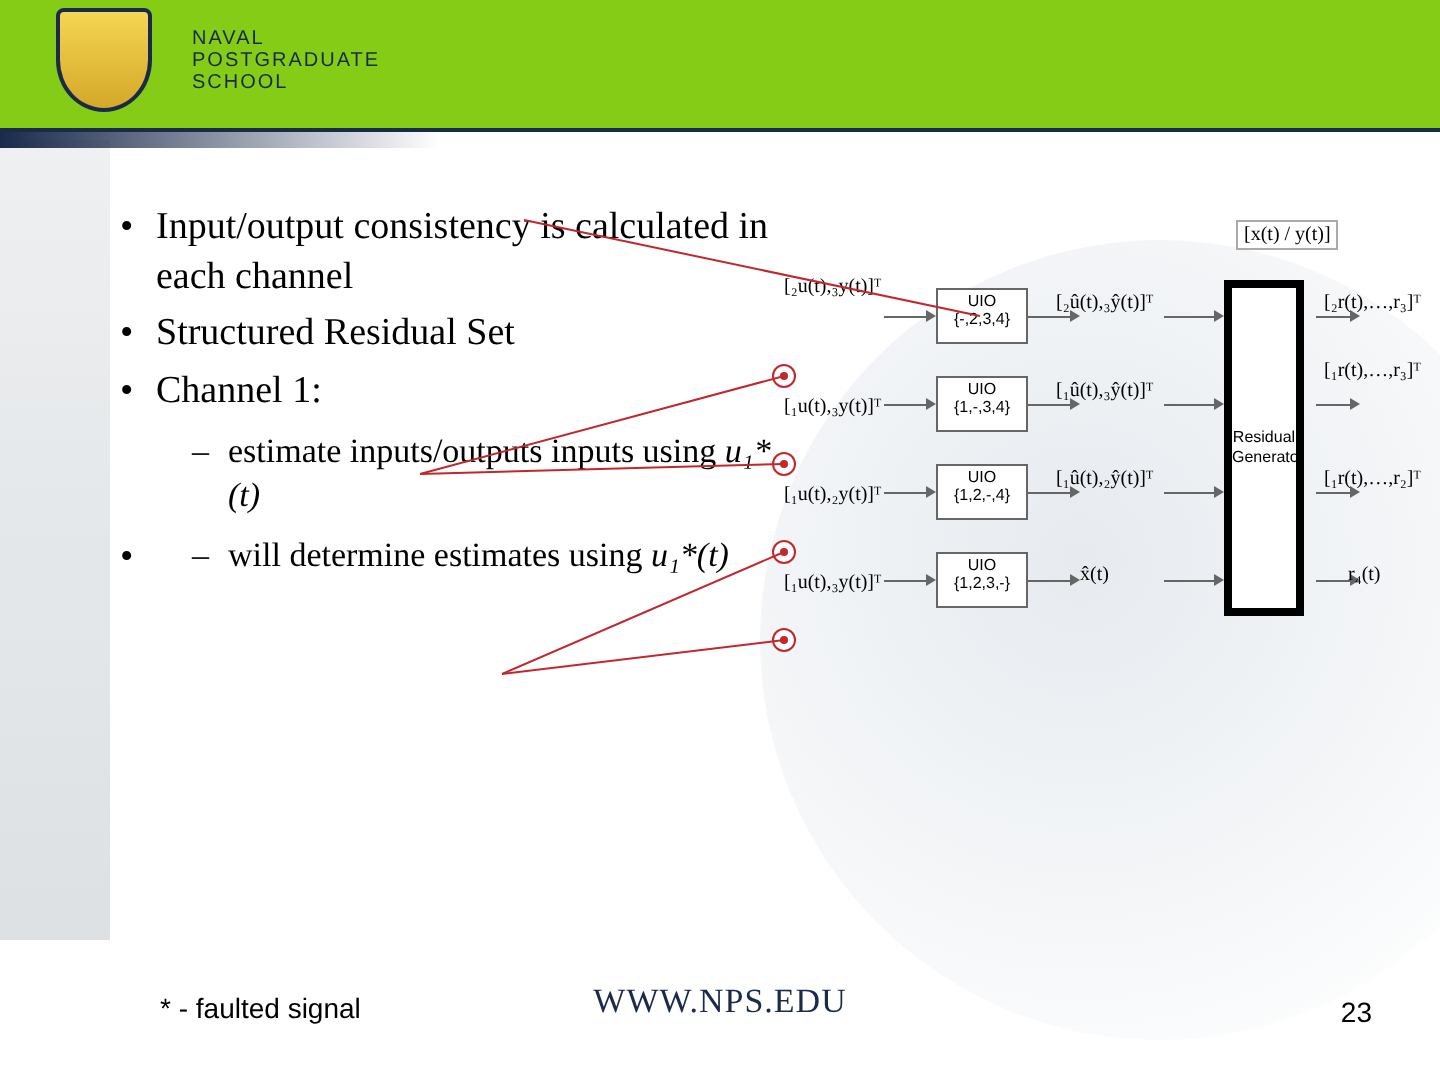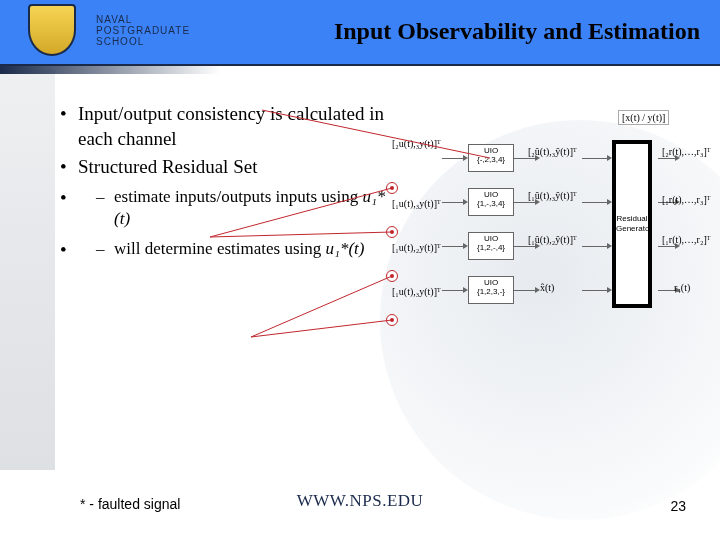--- a/index.html
+++ b/index.html
@@ -27,21 +27,21 @@
     top: 70px;
     width: 55px;
     height: 400px;
     background: linear-gradient(180deg, #d0d4d8 0%, #b8c0c6 40%, #a0a8ae 100%);
     opacity: 0.35;
     z-index: 0;
   }
   .header {
     position: relative;
     height: 66px;
-    background: #3b82f6;
+    background: #84cc16;
     border-bottom: 2px solid #1a2a4a;
     z-index: 2;
   }
   .header::after {
     content: "";
     position: absolute;
     left: 0; bottom: -10px;
     width: 220px; height: 8px;
     background: linear-gradient(90deg, #1a2a4a 0%, rgba(26,42,74,0) 100%);
   }
@@ -202,29 +202,29 @@
 
 <div class="header">
   <div class="logo">
     <div class="logo-shield"></div>
   </div>
   <div class="logo-text">
     <div class="l1">NAVAL</div>
     <div class="l2">POSTGRADUATE</div>
     <div class="l3">SCHOOL</div>
   </div>
-  <div class="title">Input Observability and Estimation</div>
 </div>
 
 <div class="content">
   <div class="text-col">
     <ul class="bullets">
       <li>Input/output consistency is calculated in each channel</li>
       <li>Structured Residual Set</li>
       <li>
+        <span>Channel 1:</span>
         <ul class="sub">
           <li>
             <span>estimate inputs/outputs inputs using </span>
             <span class="math">u₁*(t)</span>
           </li>
         </ul>
       </li>
       <li>
         <ul class="sub">
           <li>
@@ -264,21 +264,21 @@
         <div>UIO</div>
         <div>{1,-,3,4}</div>
       </div>
       <div class="arrow-line" style="left:124px;top:80px;width:22px"></div>
         <div class="arrow-head" style="left:145px;top:77px"></div>
       <div class="dlabel" style="left:138px;top:68px">[₁û(t),₃ŷ(t)]ᵀ</div>
       <div class="arrow-line" style="left:192px;top:80px;width:26px"></div>
         <div class="arrow-head" style="left:217px;top:77px"></div>
       <div class="arrow-line" style="left:268px;top:80px;width:18px"></div>
         <div class="arrow-head" style="left:285px;top:77px"></div>
-      <div class="dlabel" style="left:272px;top:72px">[₁r(t),…,r₃]ᵀ</div>
+      <div class="dlabel" style="left:272px;top:58px">[₁r(t),…,r₃]ᵀ</div>
 
       <div class="dlabel" style="left:2px;top:120px">[₁u(t),₂y(t)]ᵀ</div>
       <div class="arrow-line" style="left:52px;top:124px;width:22px"></div>
         <div class="arrow-head" style="left:73px;top:121px"></div>
       <div class="uio-box" style="left:78px;top:110px">
         <div>UIO</div>
         <div>{1,2,-,4}</div>
       </div>
       <div class="arrow-line" style="left:124px;top:124px;width:22px"></div>
         <div class="arrow-head" style="left:145px;top:121px"></div>

